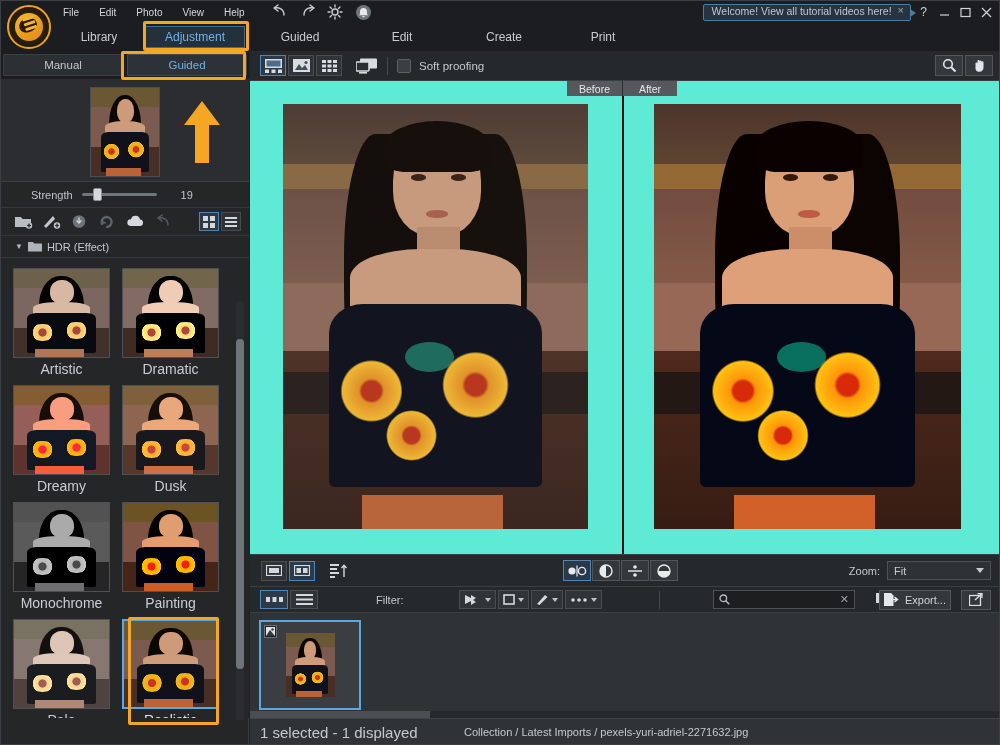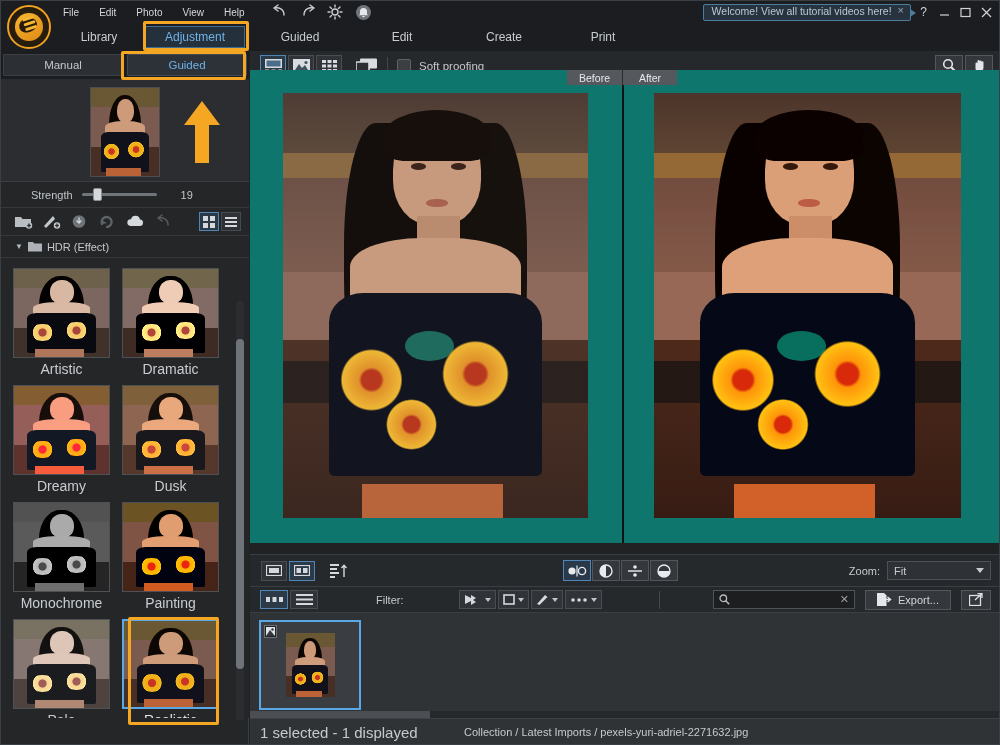--- a/index.html
+++ b/index.html
@@ -271,22 +271,22 @@
     border-radius: 2px;
   }
   .soft-label { font-size: 11.5px; color: #c4c8cc; margin-left: 8px; }
   .vt-right { position: absolute; right: 8px; display: flex; gap: 2px; }
   .vt-rbtn {
     width: 28px; height: 21px; background: #34383d; border: 1px solid #53575c;
     display: flex; align-items: center; justify-content: center; cursor: default;
   }
 
   .canvas {
-    position: absolute; left: 249px; top: 69px; width: 751px; height: 473px;
-    background: #0f766e; overflow: hidden;
+    position: absolute; left: 249px; top: 80px; width: 751px; height: 473px;
+    background: #5eead4; overflow: hidden;
   }
   .ba-tabs {
     position: absolute; left: 317px; top: 0; height: 15px; display: flex; z-index: 10;
   }
   .ba-tab {
     width: 55px; height: 15px; background: #55585c; color: #e6e9ec;
     font-size: 10.5px; display: flex; align-items: center; justify-content: center;
     cursor: default;
   }
   .ba-tab + .ba-tab { border-left: 1px solid #2a2c2e; }
@@ -423,21 +423,21 @@
     border-top: 4px solid #c0c4c8;
   }
   .searchbox {
     position: absolute; right: 146px; width: 142px; height: 19px;
     background: #1c1e20; border: 1px solid #4e5257;
     display: flex; align-items: center; padding: 0 5px; gap: 5px;
   }
   .search-text { font-size: 11px; color: #9aa0a6; flex: 1; margin-top: 45px; }
   .search-x { font-size: 11px; color: #9aa0a6; cursor: pointer; }
   .export-btn {
-    position: absolute; right: 50px; width: 86px; height: 20px;
+    position: absolute; right: 50px; width: 72px; height: 20px;
     background: #34383d; border: 1px solid #53575c;
     display: flex; align-items: center; justify-content: center; gap: 6px;
     font-size: 11px; color: #d0d4d8; cursor: default;
   }
   .share-btn {
     position: absolute; right: 10px; width: 30px; height: 20px;
     background: #34383d; border: 1px solid #53575c;
     display: flex; align-items: center; justify-content: center; cursor: default;
   }
 

